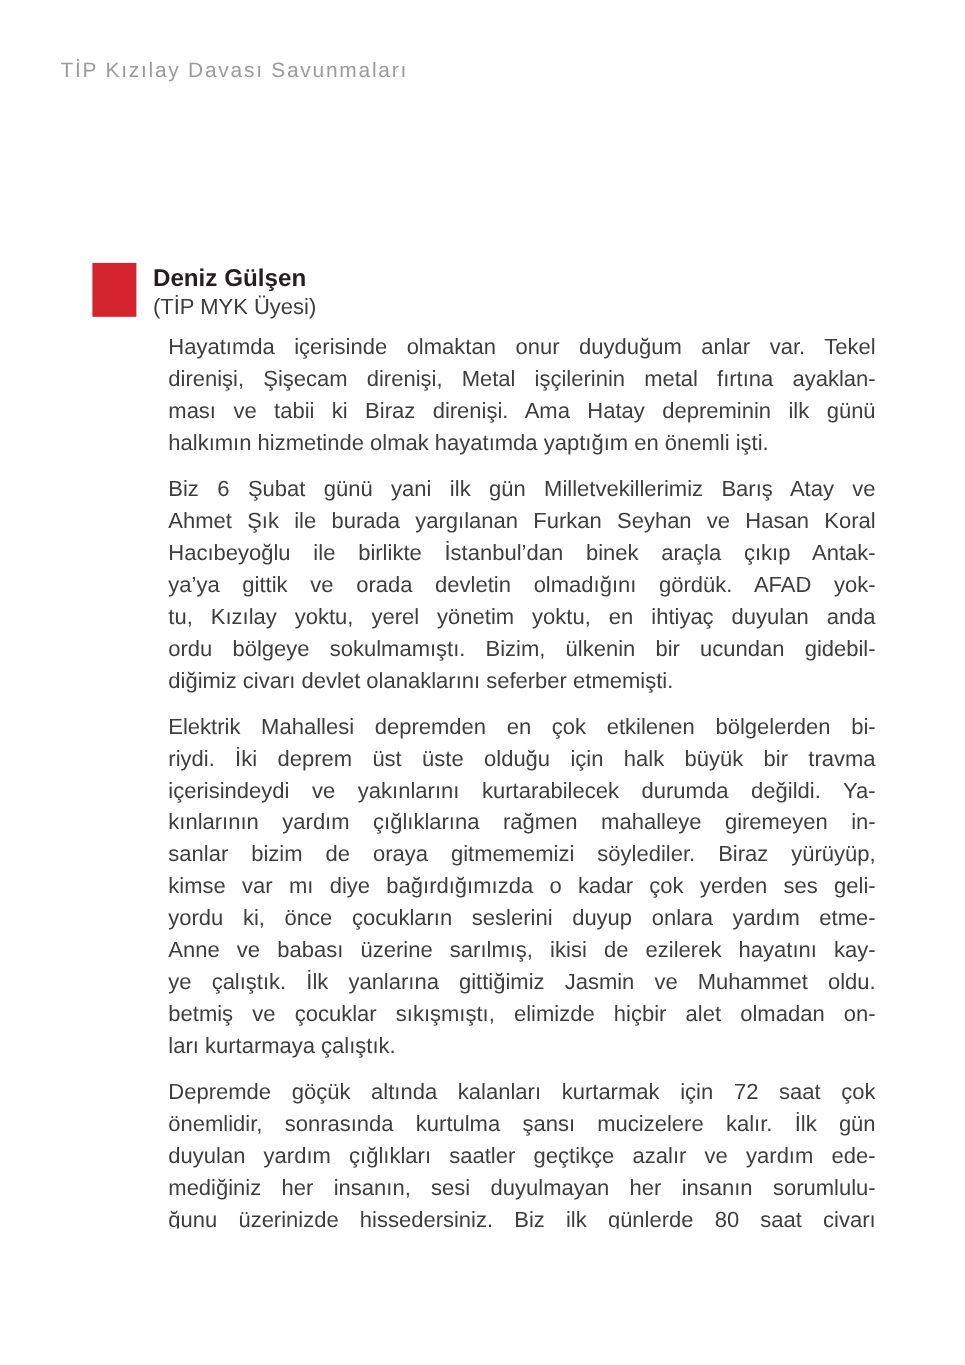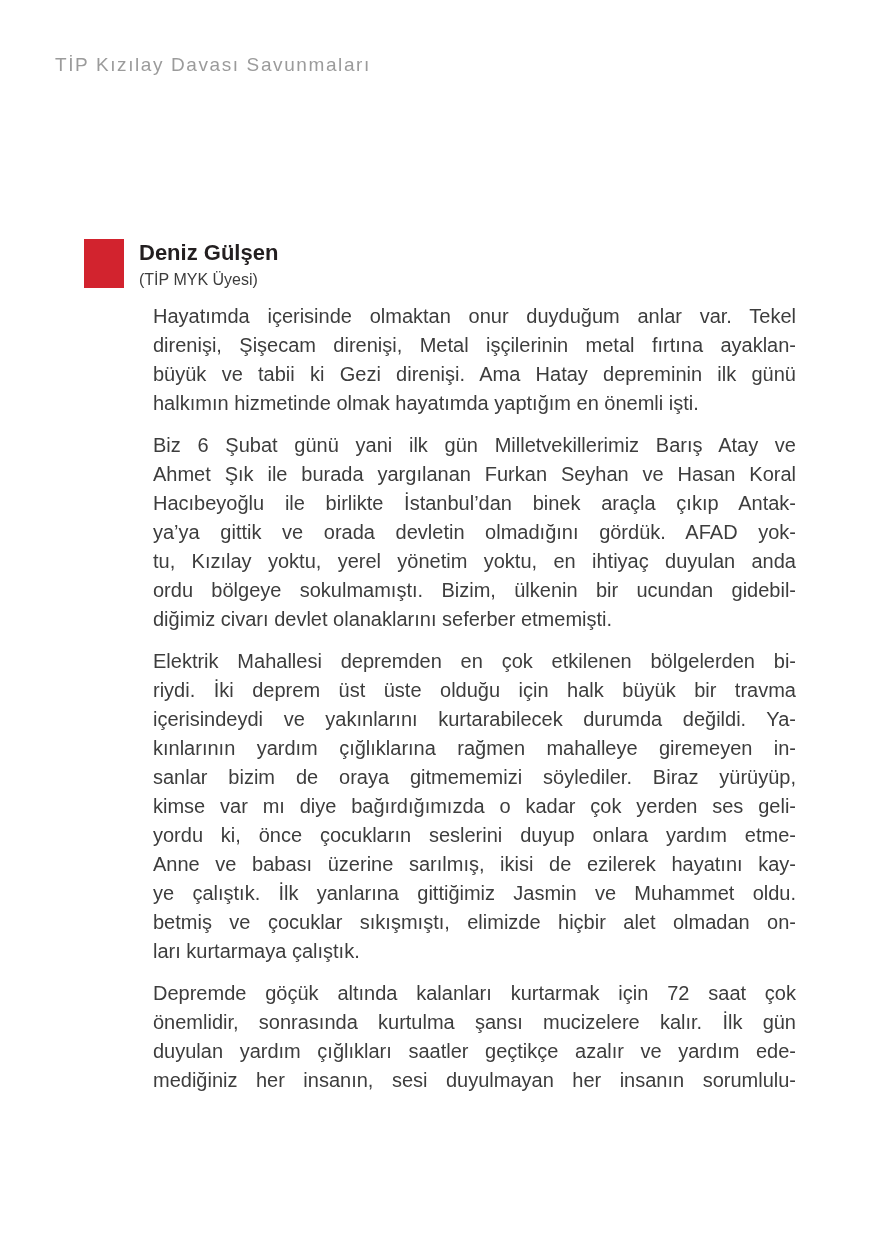--- a/index.html
+++ b/index.html
@@ -35,21 +35,21 @@
     flex: 0 0 auto;
   }
   .speaker-head { margin-left: 15px; }
   .speaker-name {
     font-size: 22px;
     font-weight: 700;
     color: #231f20;
     line-height: 27px;
   }
   .speaker-role {
-    font-size: 16px;
+    font-size: 20px;
     font-weight: 400;
     color: #3c3c3c;
     line-height: 27px;
   }
   .body-text {
     position: absolute;
     left: 118px;
     top: 302px;
     width: 643px;
     font-size: 20px;
@@ -85,21 +85,21 @@
     <div class="speaker-head">
       <div class="speaker-name">Deniz Gülşen</div>
       <div class="speaker-role">(TİP MYK Üyesi)</div>
     </div>
   </div>
 
   <div class="body-text" style="color: rgb(61, 61, 61);">
       <div class="para">
         <div class="tline">Hayatımda içerisinde olmaktan onur duyduğum anlar var. Tekel</div>
         <div class="tline">direnişi, Şişecam direnişi, Metal işçilerinin metal fırtına ayaklan-</div>
-        <div class="tline">büyük ve tabii ki Gezi direnişi. Ama Hatay depreminin ilk günü</div>
+        <div class="tline">ması ve tabii ki Biraz direnişi. Ama Hatay depreminin ilk günü</div>
         <div class="tline tline-end">halkımın hizmetinde olmak hayatımda yaptığım en önemli işti.</div>
       </div>
       <div class="para">
         <div class="tline">Biz 6 Şubat günü yani ilk gün Milletvekillerimiz Barış Atay ve</div>
         <div class="tline">Ahmet Şık ile burada yargılanan Furkan Seyhan ve Hasan Koral</div>
         <div class="tline">Hacıbeyoğlu ile birlikte İstanbul’dan binek araçla çıkıp Antak-</div>
         <div class="tline">ya’ya gittik ve orada devletin olmadığını gördük. AFAD yok-</div>
         <div class="tline">tu, Kızılay yoktu, yerel yönetim yoktu, en ihtiyaç duyulan anda</div>
         <div class="tline">ordu bölgeye sokulmamıştı. Bizim, ülkenin bir ucundan gidebil-</div>
         <div class="tline tline-end">diğimiz civarı devlet olanaklarını seferber etmemişti.</div>
@@ -115,18 +115,19 @@
         <div class="tline">Anne ve babası üzerine sarılmış, ikisi de ezilerek hayatını kay-</div>
         <div class="tline">ye çalıştık. İlk yanlarına gittiğimiz Jasmin ve Muhammet oldu.</div>
         <div class="tline">betmiş ve çocuklar sıkışmıştı, elimizde hiçbir alet olmadan on-</div>
         <div class="tline tline-end">ları kurtarmaya çalıştık.</div>
       </div>
       <div class="para">
         <div class="tline">Depremde göçük altında kalanları kurtarmak için 72 saat çok</div>
         <div class="tline">önemlidir, sonrasında kurtulma şansı mucizelere kalır. İlk gün</div>
         <div class="tline">duyulan yardım çığlıkları saatler geçtikçe azalır ve yardım ede-</div>
         <div class="tline">mediğiniz her insanın, sesi duyulmayan her insanın sorumlulu-</div>
+        <div class="tline">ğunu üzerinizde hissedersiniz. Biz ilk günlerde 80 saat civarı</div>
       </div>
     </div>
 
   <div class="page-number" style="color: #a21caf;">18</div>
 
 </div>
 
 </body></html>

